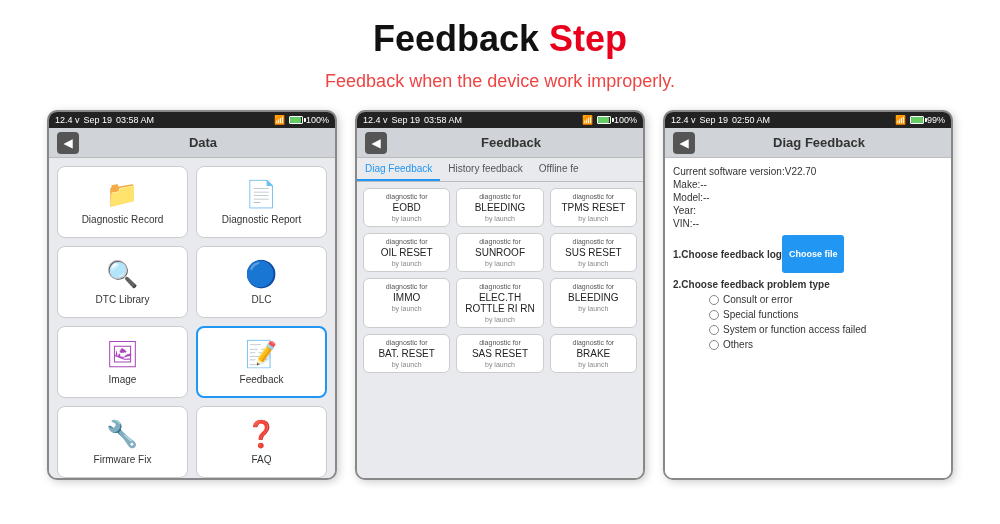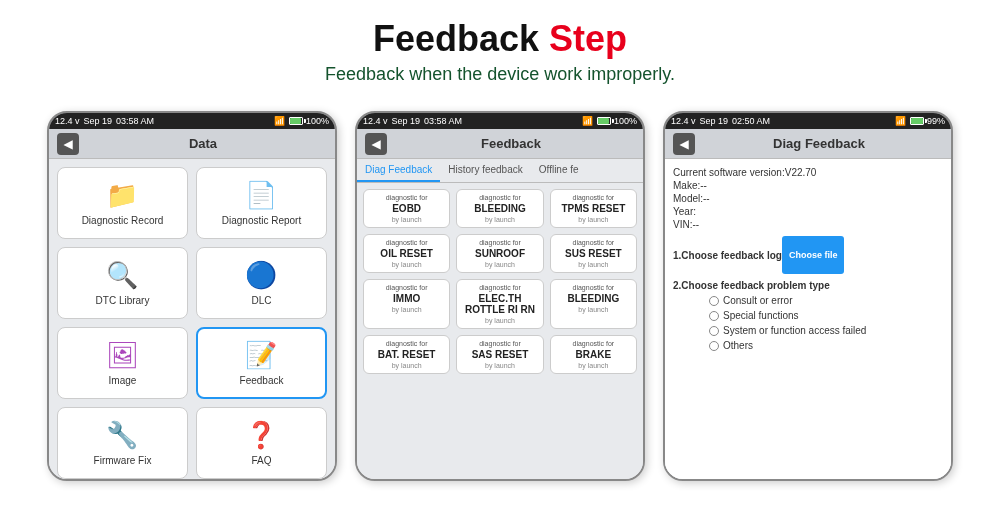--- a/index.html
+++ b/index.html
@@ -17,43 +17,42 @@
       padding: 18px 0 8px;
     }
     .page-title {
       font-size: 36px;
       font-weight: 900;
     }
     .page-title .black { color: #111; }
     .page-title .red { color: #e8001c; }
     .page-subtitle {
       font-size: 18px;
-      color: #14532d;
-      margin-top: 4px;
+      color: #ef4444;
+      margin-top: 11px;
     }
 
     
     .phones-row {
       display: flex;
       justify-content: center;
       gap: 18px;
       padding: 10px 18px 0;
     }
 
     
     .phone {
       width: 290px;
       height: 370px;
       border: 2px solid #888;
-      border-radius: 20px;
+      border-radius: 10px;
       overflow: hidden;
       background: #e8eaed;
       box-shadow: 2px 2px 8px rgba(0,0,0,0.2);
       flex-shrink: 0;
-      margin-top: 8px;
     }
 
     
     .status-bar {
       background: #222;
       color: #fff;
       font-size: 9px;
       padding: 2px 6px;
       display: flex;
       justify-content: space-between;
@@ -162,21 +161,21 @@
     }
     .diag-item {
       background: #fff;
       border: 1px solid #ccc;
       border-radius: 6px;
       padding: 4px 3px;
       text-align: center;
       cursor: pointer;
     }
     .diag-item .di-top { font-size: 7px; color: #555; }
-    .diag-item .di-name { font-size: 10px; font-weight: bold; color: #222; margin: 2px 0; }
+    .diag-item .di-name { font-size: 10px; font-weight: normal; color: #222; margin: 2px 0; }
     .diag-item .di-by { font-size: 7px; color: #888; }
 
     
     .diag-feedback-body {
       background: #fff;
       padding: 8px;
       font-size: 10px;
       color: #333;
       height: 100%;
       overflow: hidden;

